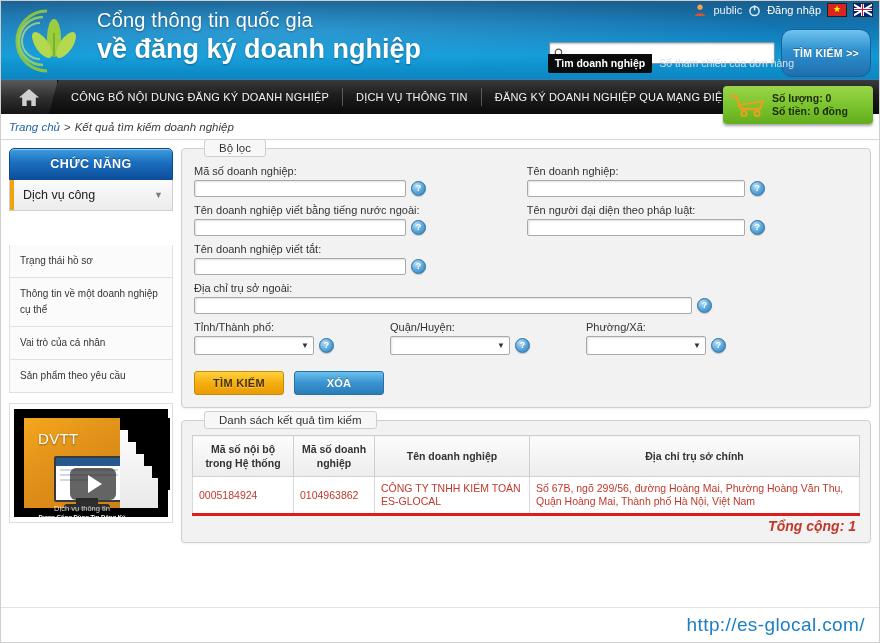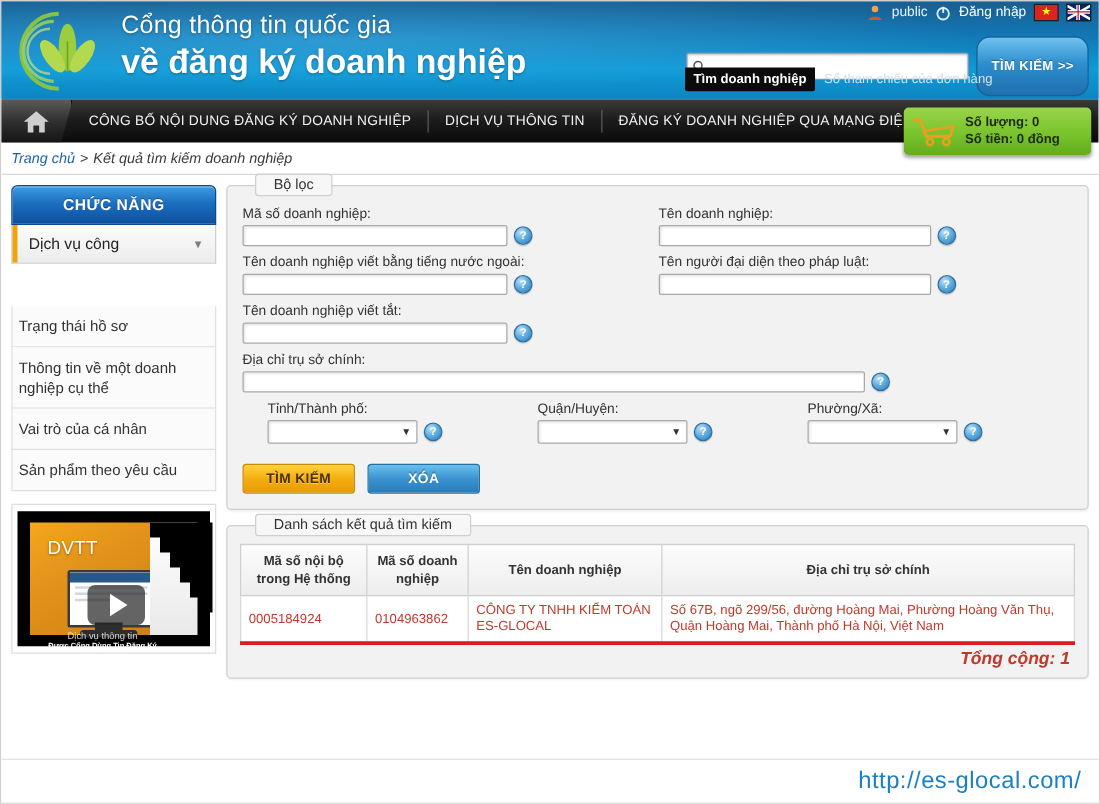--- a/index.html
+++ b/index.html
@@ -168,21 +168,21 @@
     background: linear-gradient(180deg,#fbfbfb 0%,#ececec 100%);
     border:1px solid #cfcfcf; border-top:0; position:relative;
   }
   .select-row .accent{ width:4px; height:100%; background:#f0a30a; position:absolute; left:0; top:0;}
   .select-row .lbl{ padding-left:13px; font-size:12.5px; color:#222;}
   .select-row .caret{ margin-left:auto; margin-right:9px; color:#7d7d7d; font-size:9px;}
 
   .menu-list{ margin-top:0; }
   .menu-item{
     border:1px solid #e0e0e0; border-top:0; background:#fbfbfb;
-    padding:8px 5px; font-size:12px; color:#333; line-height:16px;
+    padding:8px 10px; font-size:10px; color:#333; line-height:16px;
     cursor:pointer;
   }
   .spacer-32{ height:34px;}
 
   .video-card{
     margin-top:10px; width:164px; height:120px; background:#fff;
     border:1px solid #ddd; box-sizing:border-box; position:relative; overflow:hidden;
   }
   .video-inner{ position:absolute; left:4px; top:5px; right:4px; bottom:5px; background:#000;}
   .vthumb{
@@ -226,21 +226,21 @@
   .fs{
     border:1px solid #cfcfcf; border-radius:4px; background:#f2f2f2;
     position:relative; padding:16px 12px 12px 12px;
     box-shadow: 0 1px 2px rgba(0,0,0,.06);
   }
   .fs-legend{
     position:absolute; top:-10px; left:22px; background:#f7f7f7;
     border:1px solid #cfcfcf; border-radius:3px;
     padding:2px 14px; font-size:11.5px; color:#333;
   }
-  .form-grid{ display:flex; gap:0;justify-content:space-between; }
+  .form-grid{ display:flex; gap:0; }
   .col-l{ width:48%; }
   .col-r{ width:52%; padding-left:14px; box-sizing:border-box;}
   .fl{ font-size:11px; color:#333; margin:0 0 3px 0; display:block; }
   .frow{ display:flex; align-items:center; gap:5px; margin-bottom:7px;}
   .inp{
     height:17px; border:1px solid #a9a9a9; background:#fff; border-radius:2px;
     box-shadow: inset 1px 1px 2px rgba(0,0,0,.12);
     font-size:11px; padding:0 3px; box-sizing:border-box; outline:none;
     font-family:"Liberation Sans",sans-serif;
   }
@@ -256,21 +256,21 @@
   .sel .ar{ margin-left:auto; font-size:8px; color:#333; }
   .sel-w{ width:120px; }
   .help{
     width:13px;height:13px;border-radius:50%; flex:0 0 auto;
     background: radial-gradient(circle at 35% 30%, #bfe0f5 0%, #63aede 45%, #2d7ab5 100%);
     border:1px solid #2a6fa3; color:#fff; font-size:9px; font-weight:bold;
     display:flex;align-items:center;justify-content:center; line-height:1;
     box-shadow:0 1px 1px rgba(0,0,0,.2);
   }
   .threecols{ display:flex; gap:0; margin-top:2px;}
-  .tc{ width:196px;margin-left:20px; }
+  .tc{ width:196px; }
   .btns{ display:flex; gap:10px; margin-top:9px;}
   .btn{
     height:22px; min-width:64px; border-radius:3px; font-size:11px; font-weight:bold;
     color:#fff; display:flex;align-items:center;justify-content:center; cursor:pointer;
     padding:0 12px; letter-spacing:.3px; text-shadow:0 -1px 0 rgba(0,0,0,.25);
   }
   .btn-yellow{
     background:linear-gradient(180deg,#ffd23d 0%, #f5ae10 50%, #e89b05 100%);
     border:1px solid #c98a05; color:#4a3102; text-shadow:0 1px 0 rgba(255,255,255,.4);
   }
@@ -499,21 +499,21 @@
             </div>
 
             <label class="fl">Tên người đại diện theo pháp luật:</label>
             <div class="frow">
               <input class="inp inp-w2" type="text" value="" style="">
               <span class="help">?</span>
             </div>
           </div>
         </div>
 
-        <label class="fl">Địa chỉ trụ sở chính:</label>
+        <label class="fl">Địa chỉ trụ sở ngoài:</label>
         <div class="frow">
           <input class="inp inp-full" type="text" value="" style="">
           <span class="help">?</span>
         </div>
 
         <div class="threecols">
           <div class="tc">
             <label class="fl">Tỉnh/Thành phố:</label>
             <div class="frow">
               <div class="sel sel-w">

